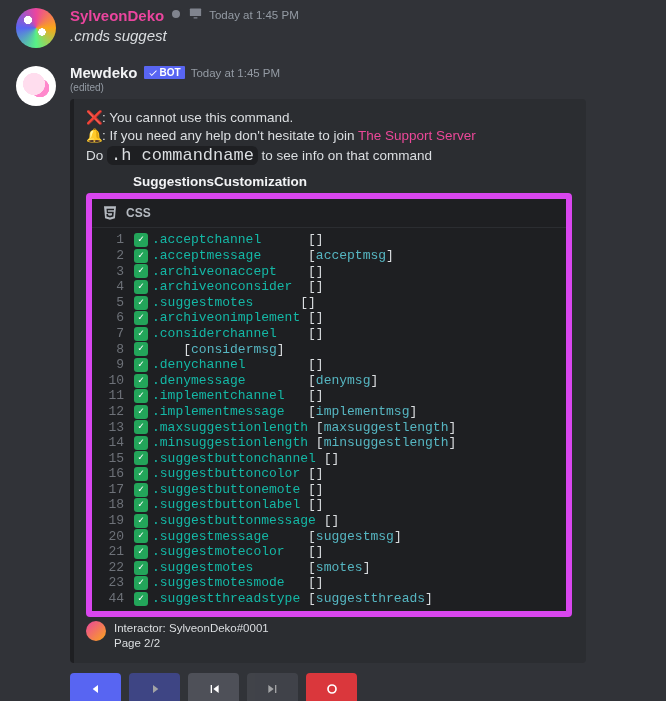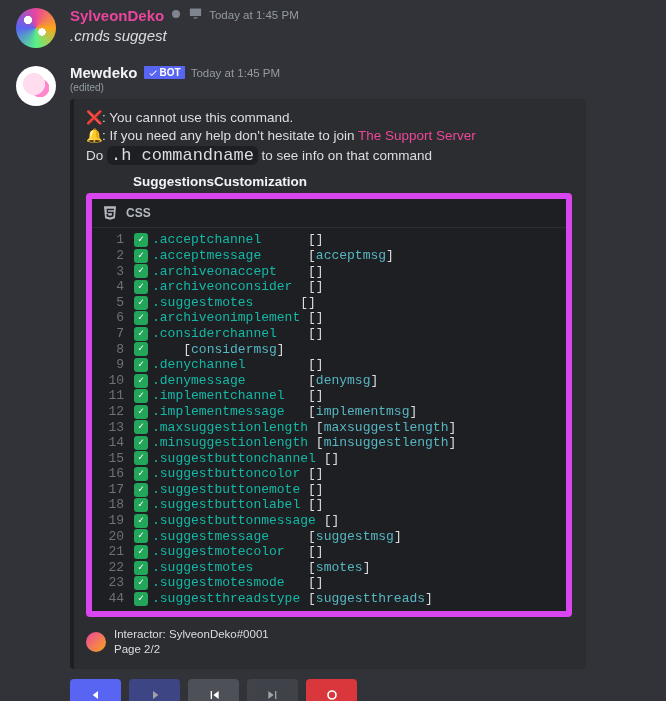--- a/index.html
+++ b/index.html
@@ -79,22 +79,22 @@
     background: #23a55a; color: #fff; font-size: 10px; font-weight: 900;
     align-items: center; justify-content: center; margin-right: 4px;
     flex-shrink: 0;
   }
   .cmd { color: #14b8a6; text-align: right; }
   .brace { color: #dbdee1; }
   .alias { color: #56b6c2; }
   .pad { display: inline-block; }
 
   .embed-footer {
-    display: flex; align-items: center; gap: 8px;
-    margin-top: 10px;
+    display: flex; align-items: flex-start; gap: 8px;
+    margin-top: 4px;
   }
   .embed-footer-icon {
     width: 20px; height: 20px; border-radius: 50%;
     background: linear-gradient(135deg, #eb459e, #faa61a);
     flex-shrink: 0;
   }
   .embed-footer-text { font-size: 11.5px; color: #dbdee1; line-height: 1.3; }
 
   .components { display: flex; gap: 8px; margin-top: 10px; padding-left: 0; }
   .btn {

